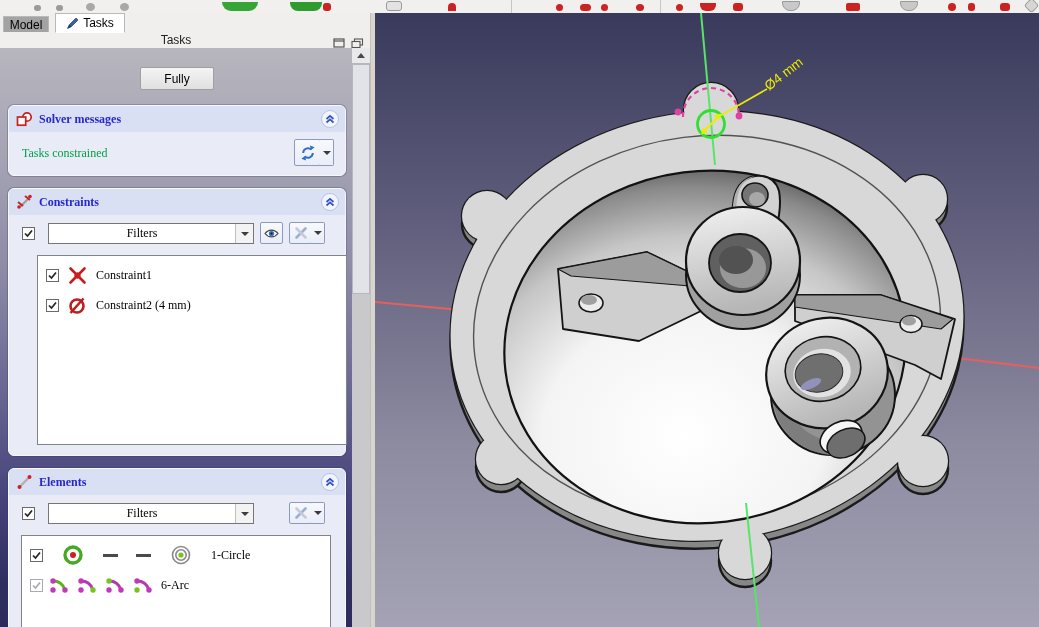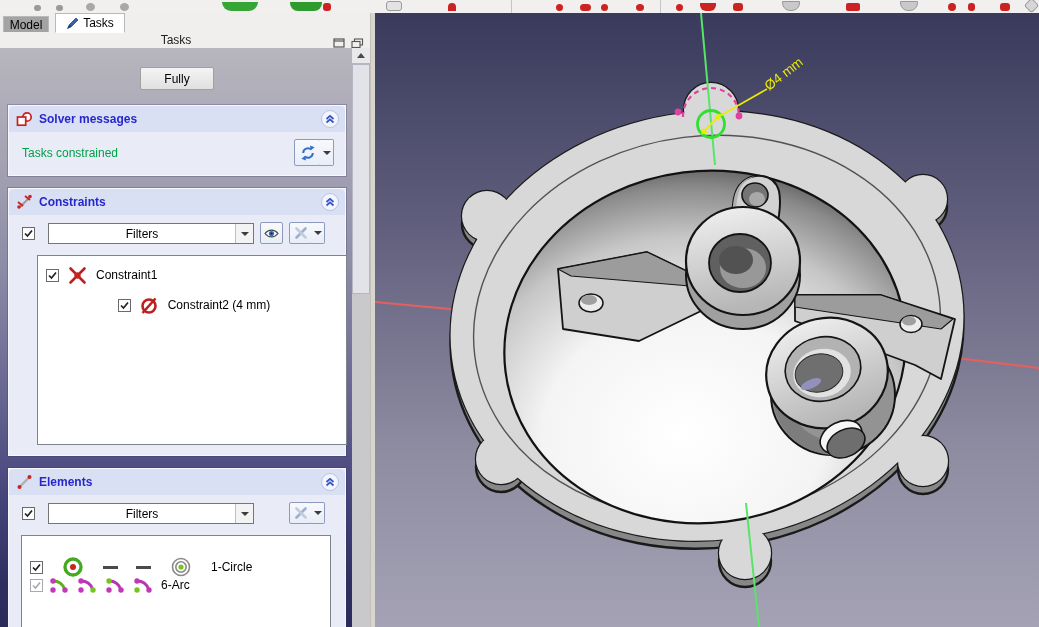--- a/index.html
+++ b/index.html
@@ -22,22 +22,22 @@
   #paneltitle .t{position:absolute;left:0;top:1px;width:352px;text-align:center;font-size:12px;color:#222;}
   .dockico{position:absolute;top:3px;width:13px;height:11px;cursor:default;}
 
   
   #panelbody{position:absolute;left:0;top:48px;width:352px;height:579px;
     background:linear-gradient(180deg,#b7b6be 0%,#a6a4b4 18%,#8d8ba6 38%,#6b6994 58%,#45437a 78%,#302f62 92%,#2b2a5a 100%);}
 
   #closebtn{position:absolute;left:140px;top:19px;width:72px;height:21px;background:linear-gradient(#f4f4f4,#e0e0e0);
     border:1px solid #a0a0a0;border-radius:2px;font-size:12px;color:#000;display:flex;align-items:center;justify-content:center;cursor:default;}
 
-  .card{position:absolute;left:8px;width:336px;background:#e9ecf7;border:1px solid #f6f8fd;border-radius:0;
-    box-shadow:0 0 0 1px rgba(50,50,100,.28);}
+  .card{position:absolute;left:8px;width:336px;background:#e9ecf7;border:1px solid #f6f8fd;border-radius:6px;
+    box-shadow:0 0 0 1px rgba(50,50,100,.28);font-family:Liberation Serif, serif;}
   .card-h{position:relative;height:26px;background:#d9e0f3;border-radius:5px 5px 0 0;display:flex;align-items:center;padding:0 7px;gap:6px;}
   .card-title{font-size:12px;font-weight:bold;color:#2727cd;}
   .chev{position:absolute;right:6px;top:4px;width:18px;height:18px;border-radius:50%;background:#f2f5fc;border:1px solid #b9c4e2;
     display:flex;align-items:center;justify-content:center;box-sizing:border-box;cursor:default;}
 
   .cb{width:13px;height:13px;background:#fff;border:1px solid #6a6a6a;box-sizing:border-box;display:inline-flex;align-items:center;justify-content:center;flex:none;}
   .cb.dim{border-color:#a9a9b4;}
 
   .combo{position:absolute;height:21px;background:#fff;border:1px solid #767676;box-sizing:border-box;font-size:12px;color:#000;
     display:flex;align-items:center;cursor:default;}
@@ -223,21 +223,21 @@
                 <line x1="3.5" y1="3.5" x2="8" y2="8"></line>
                   <line x1="17.5" y1="3.5" x2="13" y2="8"></line>
                 <line x1="3.5" y1="17.5" x2="8" y2="13"></line>
                   <line x1="17.5" y1="17.5" x2="13" y2="13"></line>
               </g>
               <circle cx="10.5" cy="10.5" r="3.2" fill="#cc1f1f"></circle>
             </svg>
           </span>
           <span>Constraint1</span>
         </div>
-        <div class="lrow" style="top:38px;height:22px;justify-content:center;">
+        <div class="lrow" style="top:38px;height:22px;">
           <span class="cb">
             <svg width="11" height="11" viewBox="0 0 11 11" fill="none" stroke="#222" stroke-width="1.7">
                 <polyline points="2,5.5 4.5,8 9,2.5"></polyline>
               </svg>
           </span>
           <span style="display:inline-flex;flex:none;">
             <svg width="21" height="21" viewBox="0 0 21 21">
               <circle cx="10" cy="11" r="6.5" fill="none" stroke="#bb1f1f" stroke-width="2.6"></circle>
               <line x1="3.5" y1="18" x2="16.5" y2="3.5" stroke="#bb1f1f" stroke-width="2.6"></line>
             </svg>
@@ -279,21 +279,21 @@
         <svg width="14" height="14" viewBox="0 0 14 14">
           <line x1="2.5" y1="11.5" x2="11.5" y2="2.5" stroke="#9db0cf" stroke-width="2.6" stroke-linecap="round"></line>
           <line x1="2.5" y1="2.5" x2="11.5" y2="11.5" stroke="#c3cada" stroke-width="2.6" stroke-linecap="round"></line>
         </svg>
       </div>
       <div class="splitarrow" style="left:302px;top:33px;width:14px;height:22px;">
         <span class="tri-down"></span>
       </div>
 
       <div class="listbox" style="left:12px;top:66px;width:310px;height:118px;">
-        <div class="lrow" style="top:18px;height:26px;gap:18px;">
+        <div class="lrow" style="top:6px;height:26px;gap:18px;">
           <span class="cb">
             <svg width="11" height="11" viewBox="0 0 11 11" fill="none" stroke="#222" stroke-width="1.7">
                 <polyline points="2,5.5 4.5,8 9,2.5"></polyline>
               </svg>
           </span>
           <span style="display:inline-flex;flex:none;">
             <svg width="24" height="24" viewBox="0 0 24 24">
               <circle cx="12" cy="12" r="8" fill="#fff" stroke="#44aa22" stroke-width="3.4"></circle>
               <circle cx="12" cy="12" r="3" fill="#cc2222"></circle>
             </svg>

